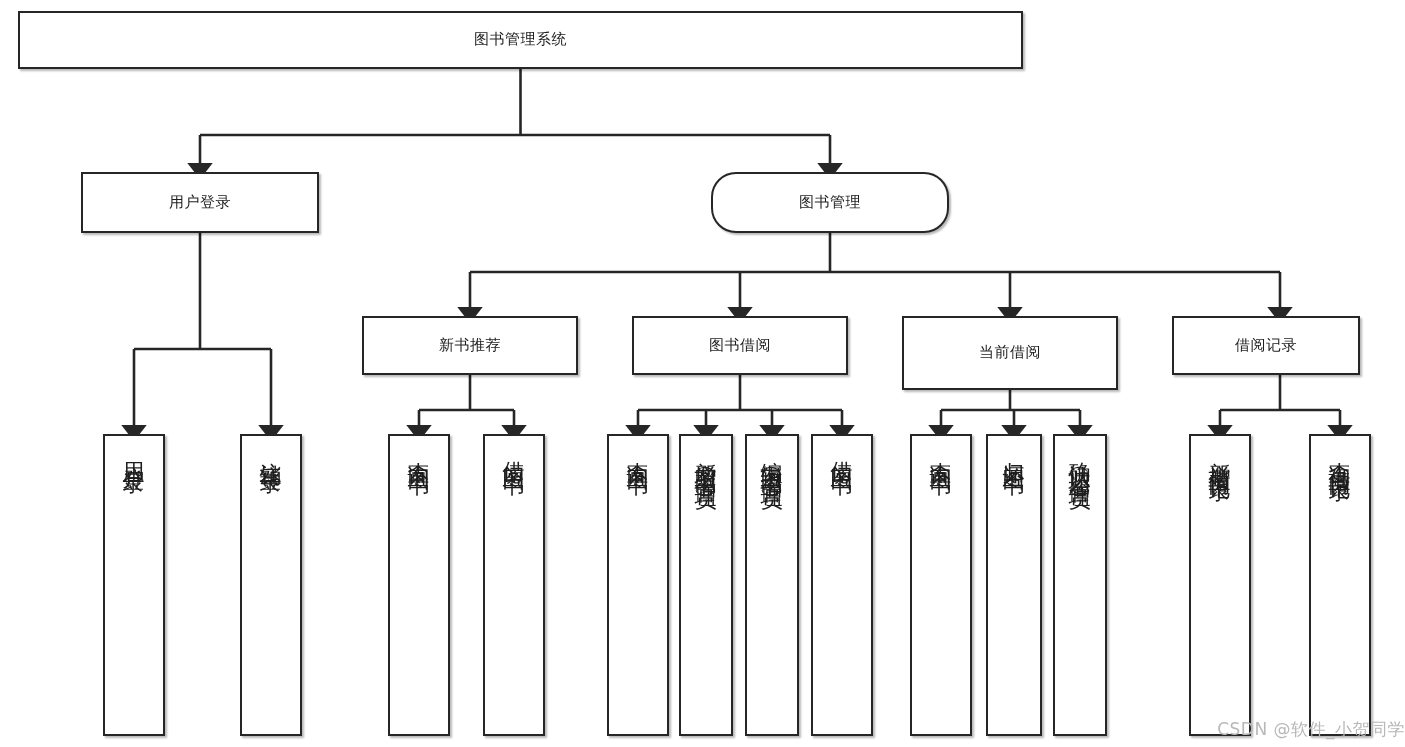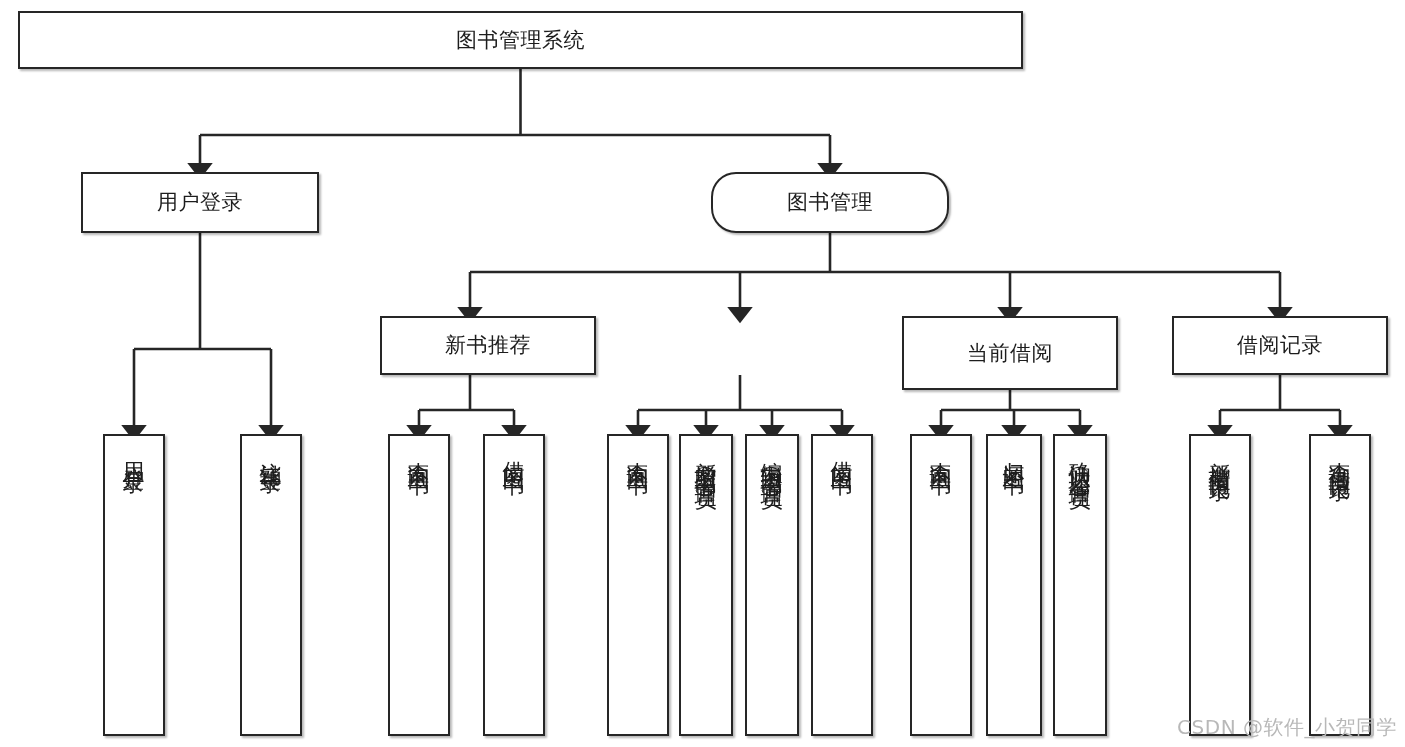--- a/index.html
+++ b/index.html
@@ -25,21 +25,21 @@
     background:#ffffff;
     border:2.5px solid #262626;
     box-shadow:2px 2px 2px rgba(0,0,0,0.28);
     display:flex;
     align-items:center;
     justify-content:center;
     z-index:2;
   }
   .node .label{
     color:#1d1d1d;
-    font-size:21px;
+    font-size:15px;
     line-height:1.28;
     letter-spacing:0.5px;
     white-space:nowrap;
     text-align:center;
   }
   
   .node.vertical{
     align-items:flex-start;
     padding-top:8px;
   }
@@ -47,23 +47,23 @@
     writing-mode:vertical-rl;
     text-orientation:upright;
     font-size:22px;
     line-height:1.05;
     letter-spacing:4px;
     white-space:normal;
     max-height:100%;
   }
   #watermark{
     position:absolute;
-    right:8px;
+    right:0;
     bottom:6px;
-    font-size:20px;
+    font-size:17px;
     color:#b8b8b8;
     letter-spacing:0.5px;
     z-index:5;
     white-space:nowrap;
   }
 </style>
 </head>
 <body>
 
 <div id="diagram">
@@ -115,27 +115,30 @@
     <span class="label">图书管理系统</span>
   </div>
 
   <div class="node" style="left: 81px; top: 172px; width: 238px; height: 61px;">
     <span class="label">用户登录</span>
   </div>
   <div class="node" style="left: 711px; top: 172px; width: 238px; height: 61px; border-radius: 25px;">
     <span class="label">图书管理</span>
   </div>
 
-  <div class="node" style="left: 380px; top: 316px; width: 216px; height: 59px;">
+  <div class="node" style="left: 362px; top: 316px; width: 216px; height: 59px;">
     <span class="label">新书推荐</span>
+  </div>
+  <div class="node" style="left: 632px; top: 316px; width: 216px; height: 59px;">
+    <span class="label">图书借阅</span>
   </div>
   <div class="node" style="left: 902px; top: 316px; width: 216px; height: 74px;">
     <span class="label">当前借阅</span>
   </div>
-  <div class="node" style="left: 1172px; top: 316px; width: 216px; height: 59px;">
+  <div class="node" style="left: 1172px; top: 316px; width: 188px; height: 59px;">
     <span class="label">借阅记录</span>
   </div>
 
   <div class="node vertical" style="left: 103px; top: 434px; width: 62px; height: 302px;">
     <span class="label">用户登录</span>
   </div>
   <div class="node vertical" style="left: 240px; top: 434px; width: 62px; height: 302px;">
     <span class="label">注销登录</span>
   </div>
 

